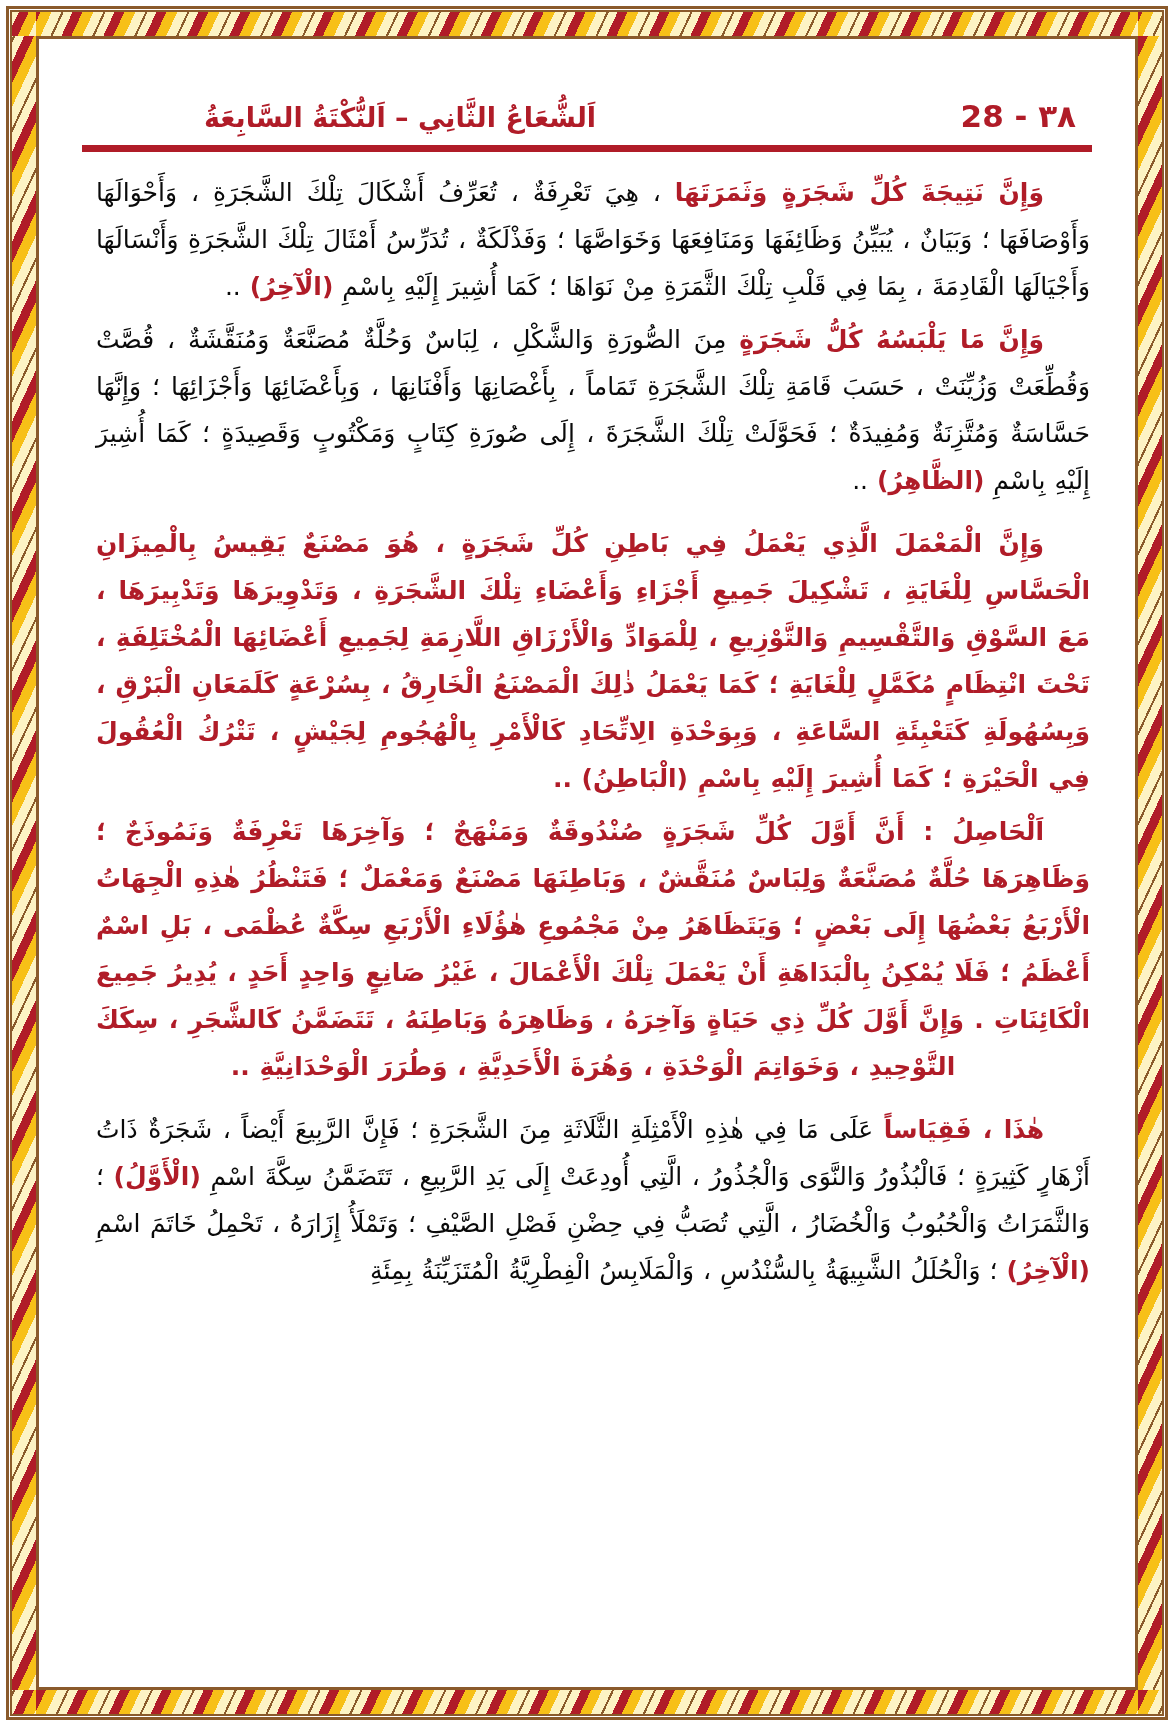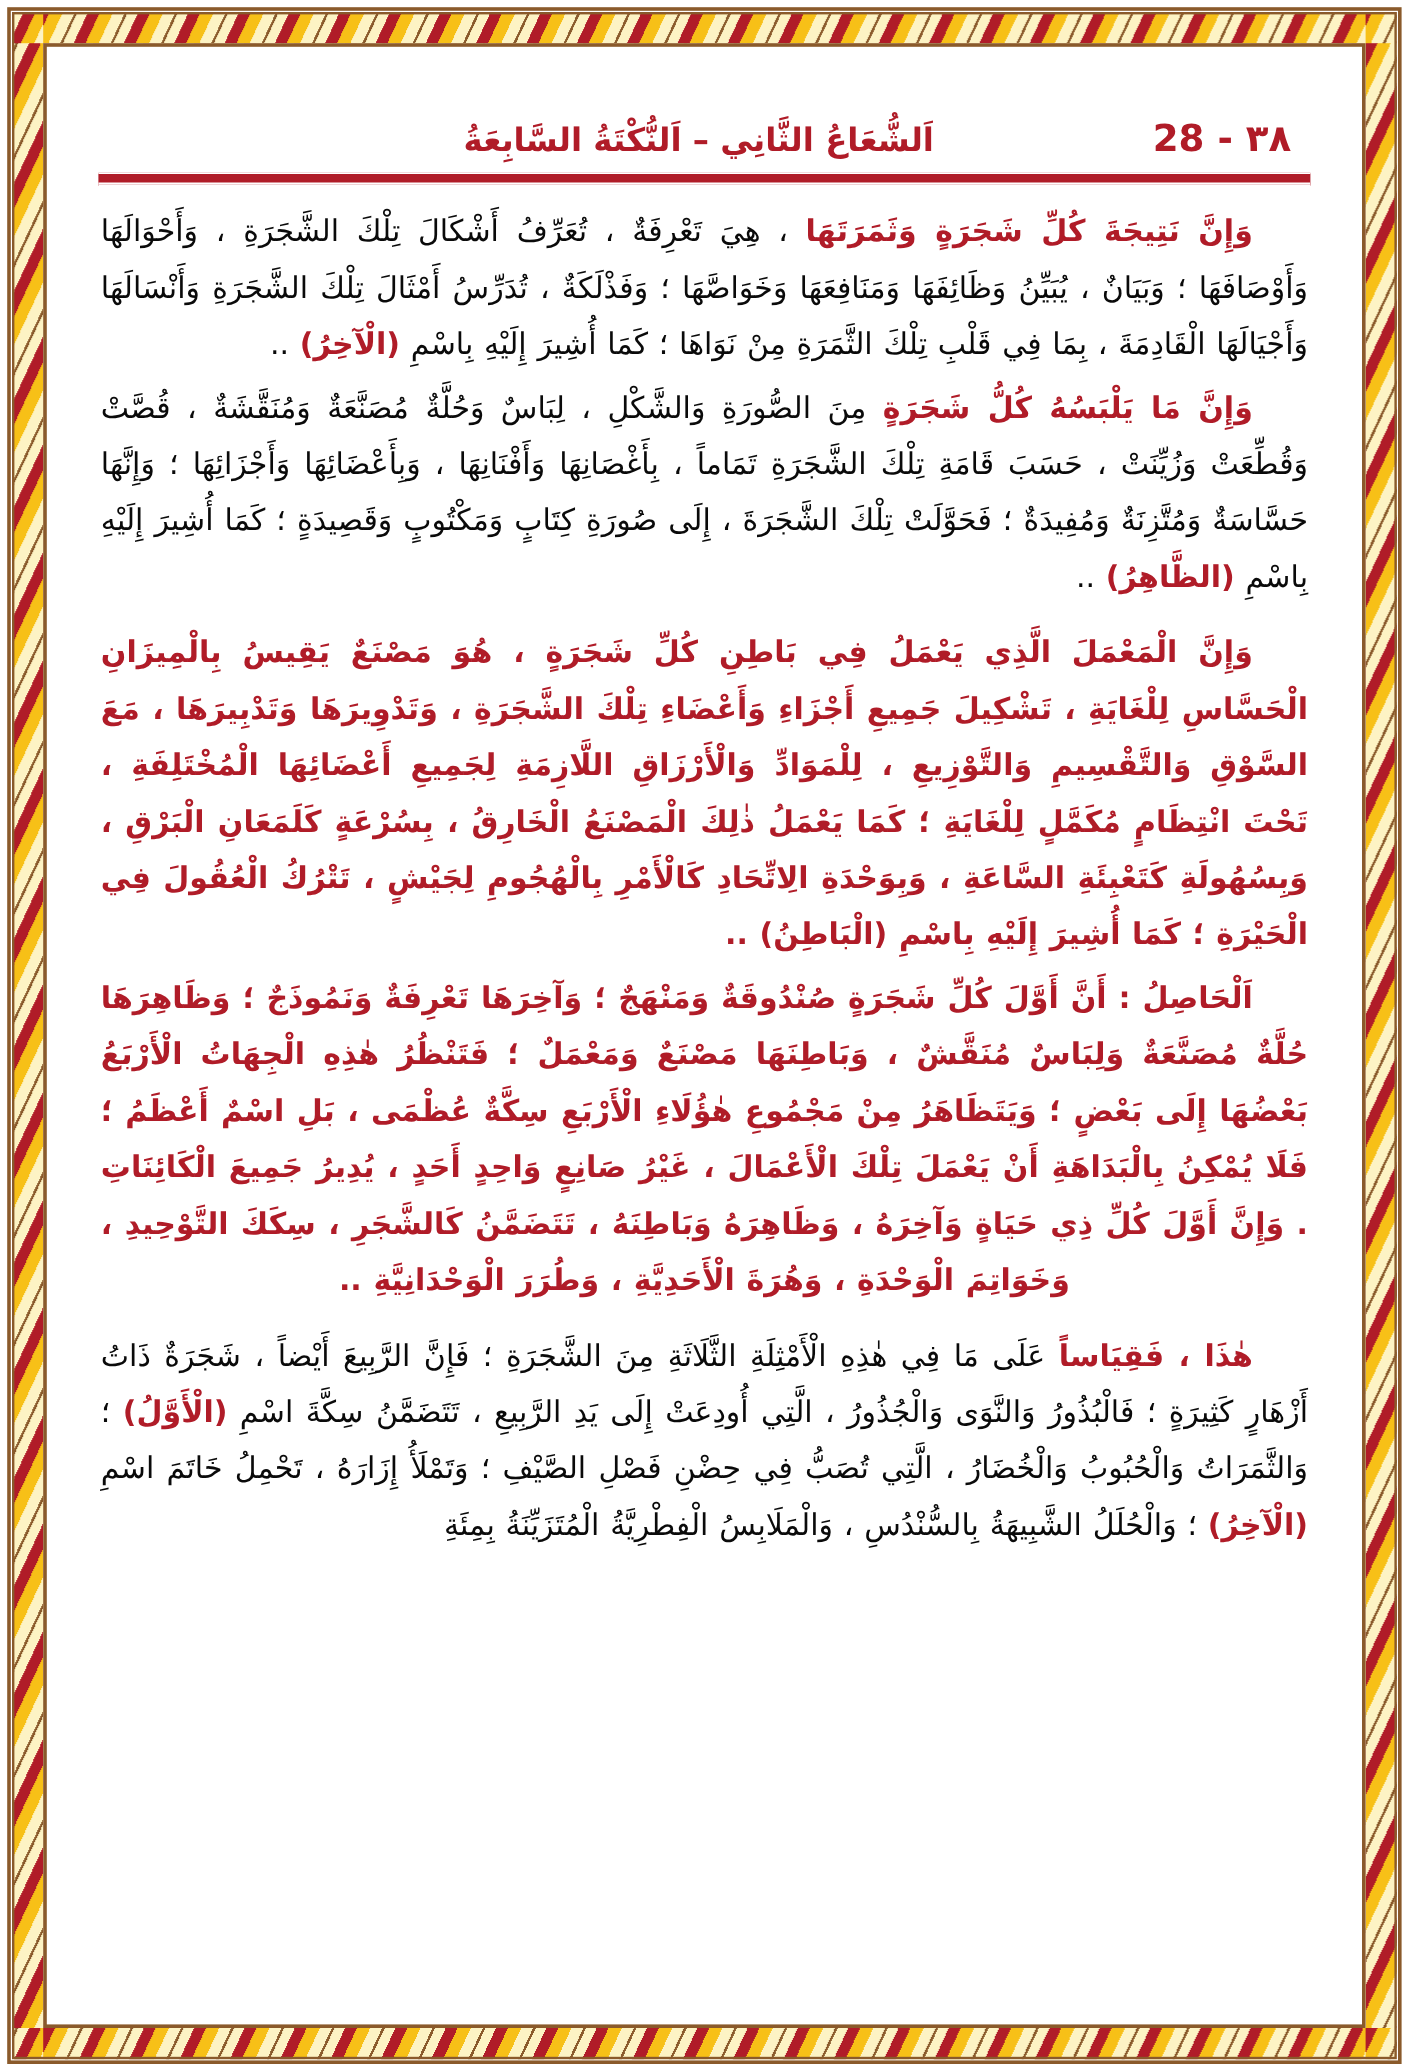--- a/index.html
+++ b/index.html
@@ -86,42 +86,42 @@
     font-weight: bold;
     letter-spacing: 1px;
     white-space: nowrap;
     padding-right: 14px;
   }
   .header-title {
     color: #b01c28;
     font-size: 27px;
     font-weight: bold;
     flex: 1;
-    text-align: center;
+    text-align: left;
     padding-left: 120px;
     white-space: nowrap;
   }
   .header-rule {
     margin: 12px 4px 0 4px;
     height: 9px;
     background: #b01c28;
     border-top: 1px solid #ffffff;
     border-bottom: 1px solid #ffffff;
     box-shadow: 0 -2px 0 #ffffff inset;
   }
 
   
   .body-text {
     direction: rtl;
     text-align: justify;
     text-align-last: right;
     padding: 14px 6px 0 6px;
   }
   p.para {
-    margin: 0 0 6px 0;
+    margin: 0 0 6px 12px;
     font-size: 25px;
     line-height: 47px;
     color: #0a0a0a;
     text-indent: 46px;
     text-align: justify;
     text-align-last: right;
     word-spacing: 1px;
   }
   p.para.red-para {
     color: #b01c28;

